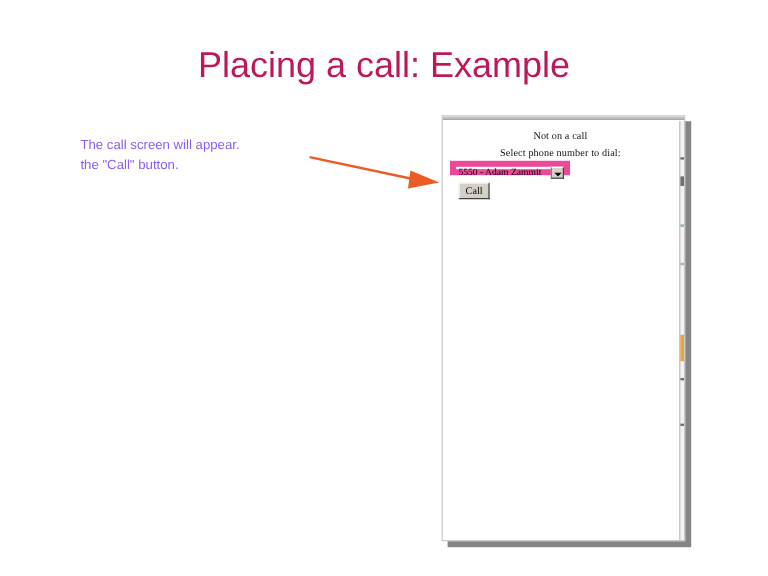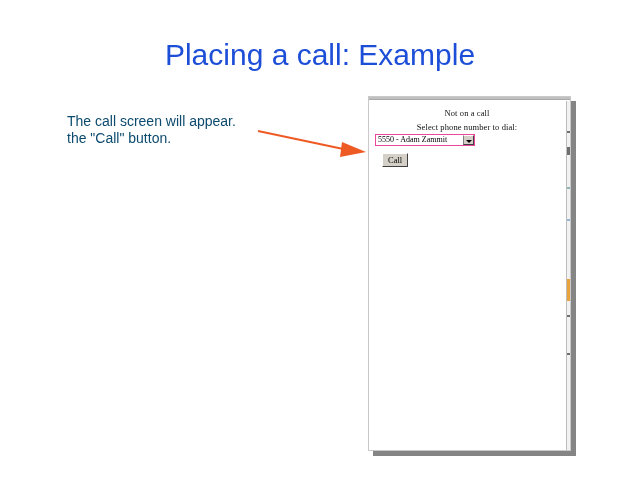--- a/index.html
+++ b/index.html
@@ -18,36 +18,36 @@
   
   .slide-title {
     position: absolute;
     left: 0;
     top: 40px;
     width: 640px;
     text-align: center;
     font-family: "Liberation Sans", sans-serif;
     font-size: 30px;
     font-weight: 400;
-    color: #1d4ed8;
+    color: #be185d;
     letter-spacing: 0px;
     line-height: 1.0;
     white-space: nowrap;
   }
 
   
   .body-text {
     position: absolute;
     left: 67px;
     top: 113px;
     width: 230px;
     font-family: "Liberation Sans", sans-serif;
-    font-size: 14px;
+    font-size: 11px;
     line-height: 17px;
-    color: #0c4a6e;
+    color: #8b5cf6;
   }
   .body-text .line {
     display: block;
     white-space: nowrap;
   }
 
   
   .arrow-annotation {
     position: absolute;
     left: 256px;
@@ -135,21 +135,21 @@
     letter-spacing: 0.1px;
     text-align: center;
   }
 
   
   .dial-select {
     position: relative;
     width: 100px;
     height: 12px;
     background: #ffffff;
-    border: 1px solid #ec4899;
+    border: 5px solid #ec4899;
     box-sizing: border-box;
     margin-bottom: 3px;
   }
   .dial-select .value {
     position: absolute;
     left: 2px;
     top: 0px;
     right: 14px;
     font-family: "Liberation Serif", serif;
     font-size: 8px;

